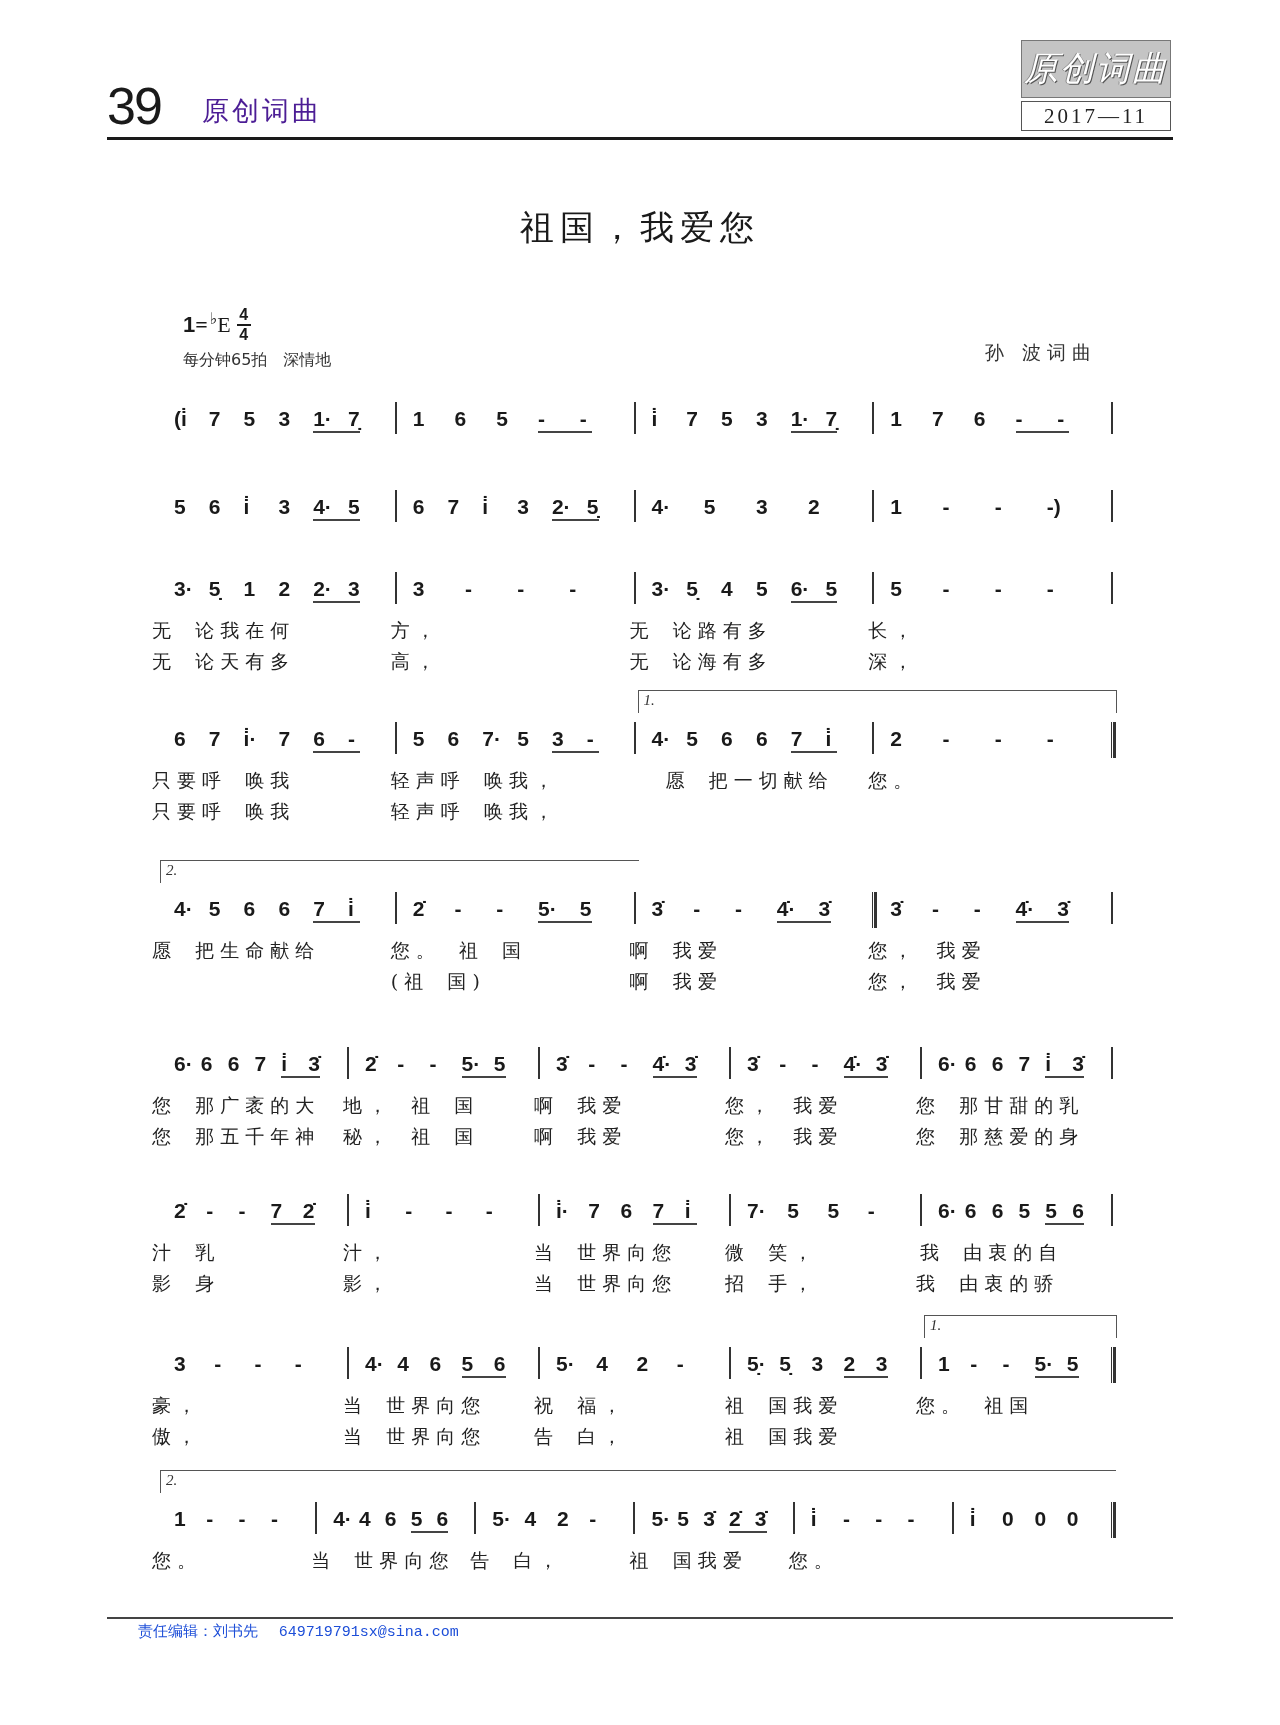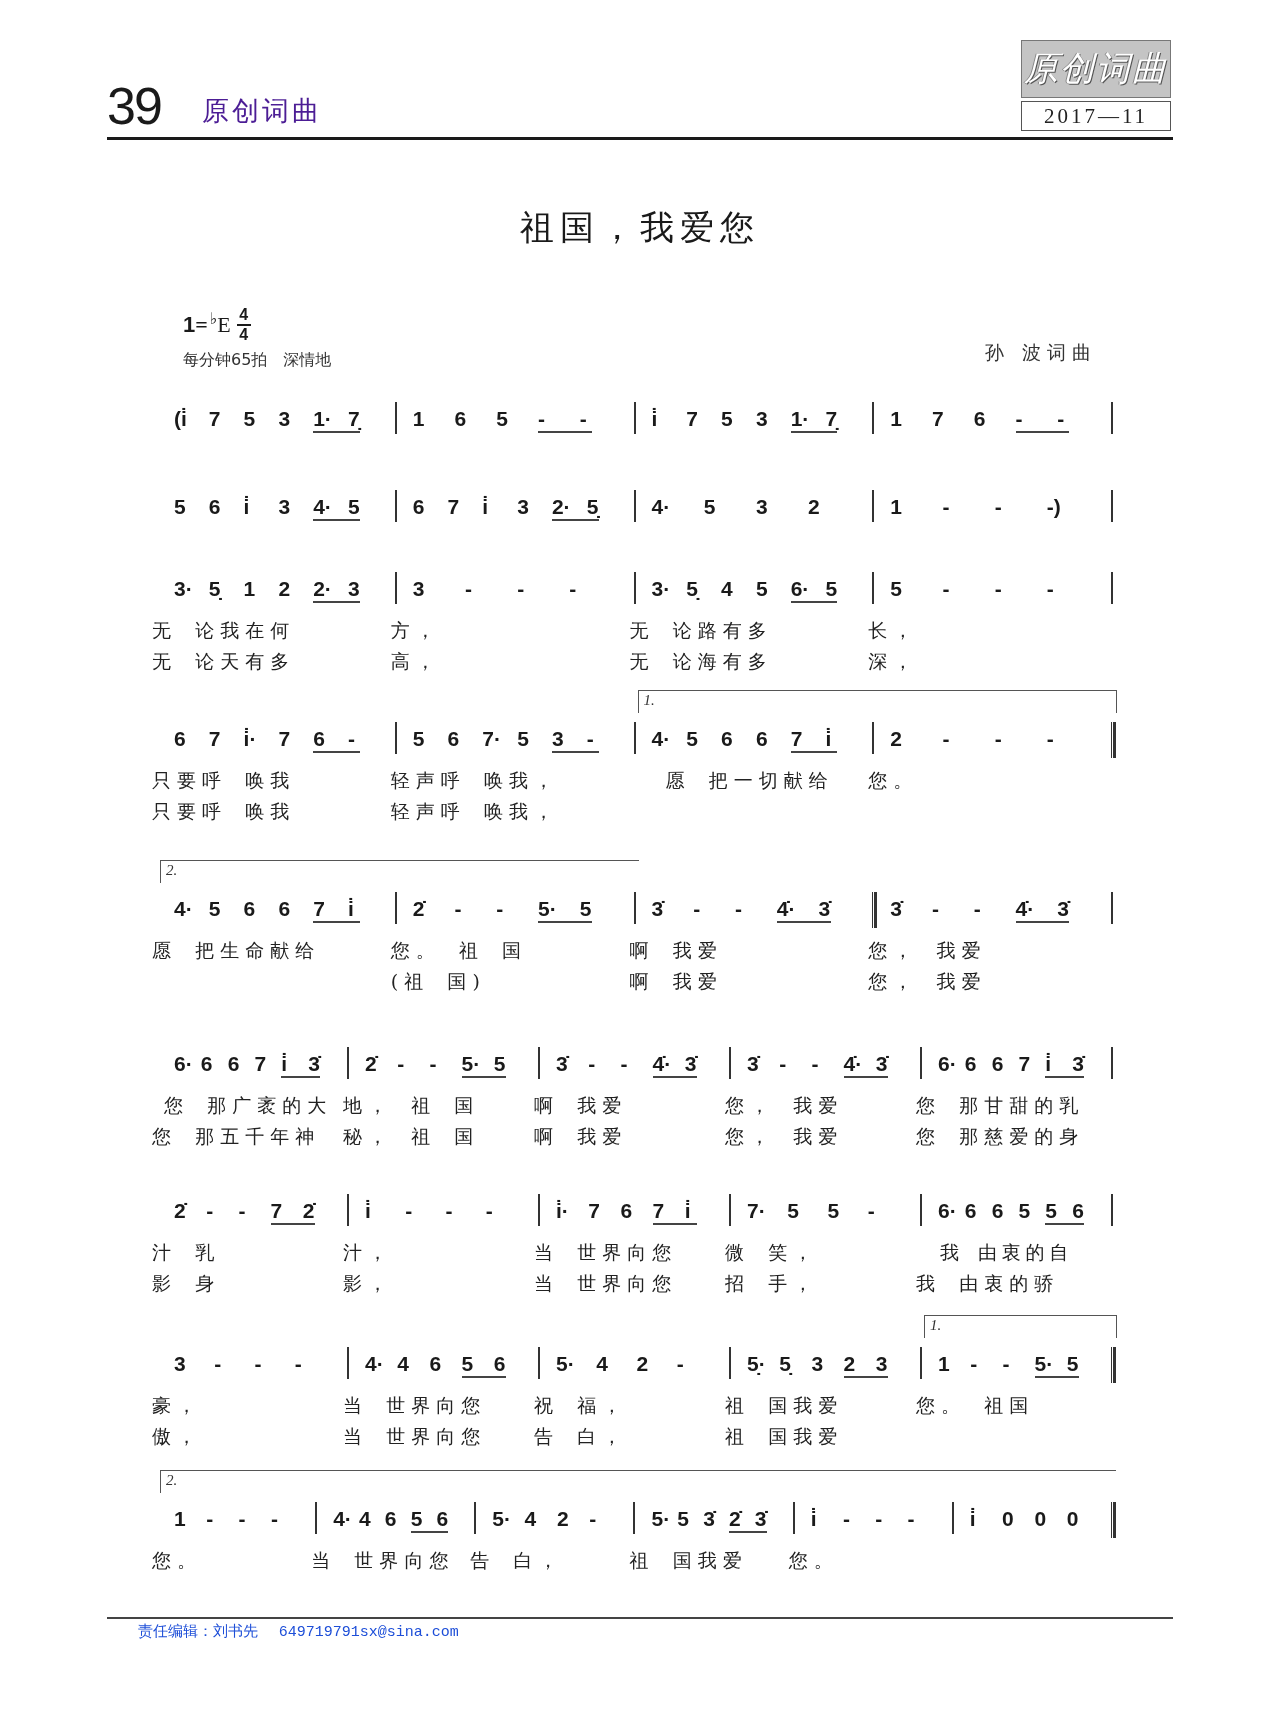--- a/index.html
+++ b/index.html
@@ -337,21 +337,21 @@
           <span class="note" style="left: 14px;">6·</span>
           <span class="note" style="left: 40.8333px;">6</span>
           <span class="note" style="left: 67.6667px;">6</span>
           <span class="note" style="left: 94.5px;">7</span>
           <span class="note" style="left: 121.333px;">i̇</span>
           <span class="note" style="left: 148.167px;">3̇</span>
           <div class="ul" style="left: 121.333px; width: 38.8333px;"></div>
           <div class="barline" style="left: 187px;"></div>
         </div>
       </div>
-      <div class="lyric" style="left: -8px; top: 48px; margin-left: 12px;">您    那 广 袤 的 大</div>
+      <div class="lyric" style="left: -8px; top: 48px;">您    那 广 袤 的 大</div>
       <div class="lyric" style="left: 183px; top: 48px;">地 ，    祖    国</div>
       <div class="lyric" style="left: 374px; top: 48px;">啊    我 爱</div>
       <div class="lyric" style="left: 565px; top: 48px;">您 ，    我 爱</div>
       <div class="lyric" style="left: 756px; top: 48px;">您    那 甘 甜 的 乳</div>
       <div class="lyric" style="left: -8px; top: 79px;">您    那 五 千 年 神</div>
       <div class="lyric" style="left: 183px; top: 79px;">秘 ，    祖    国</div>
       <div class="lyric" style="left: 374px; top: 79px;">啊    我 爱</div>
       <div class="lyric" style="left: 565px; top: 79px;">您 ，    我 爱</div>
       <div class="lyric" style="left: 756px; top: 79px;">您    那 慈 爱 的 身</div>
     </div>
@@ -397,21 +397,21 @@
           <span class="note" style="left: 121.333px;">5</span>
           <span class="note" style="left: 148.167px;">6</span>
           <div class="ul" style="left: 121.333px; width: 38.8333px;"></div>
           <div class="barline" style="left: 187px;"></div>
         </div>
       </div>
       <div class="lyric" style="left: -8px; top: 48px;">汁    乳</div>
       <div class="lyric" style="left: 183px; top: 48px;">汁 ，</div>
       <div class="lyric" style="left: 374px; top: 48px;">当    世 界 向 您</div>
       <div class="lyric" style="left: 565px; top: 48px;">微    笑 ，</div>
-      <div class="lyric" style="left: 780px; top: 48px; font-family: Liberation Serif, serif;">我    由 衷 的 自</div>
+      <div class="lyric" style="left: 760px; top: 48px;">我    由 衷 的 自</div>
       <div class="lyric" style="left: -8px; top: 79px;">影    身</div>
       <div class="lyric" style="left: 183px; top: 79px;">影 ，</div>
       <div class="lyric" style="left: 374px; top: 79px;">当    世 界 向 您</div>
       <div class="lyric" style="left: 565px; top: 79px;">招    手 ，</div>
       <div class="lyric" style="left: 756px; top: 79px;">我    由 衷 的 骄</div>
     </div>
     <div class="row" style="top: 1345px;">
       <div class="notes">
         <div class="measure" style="left: 0px; width: 191px;">
           <span class="note" style="left: 14px;">3</span>

